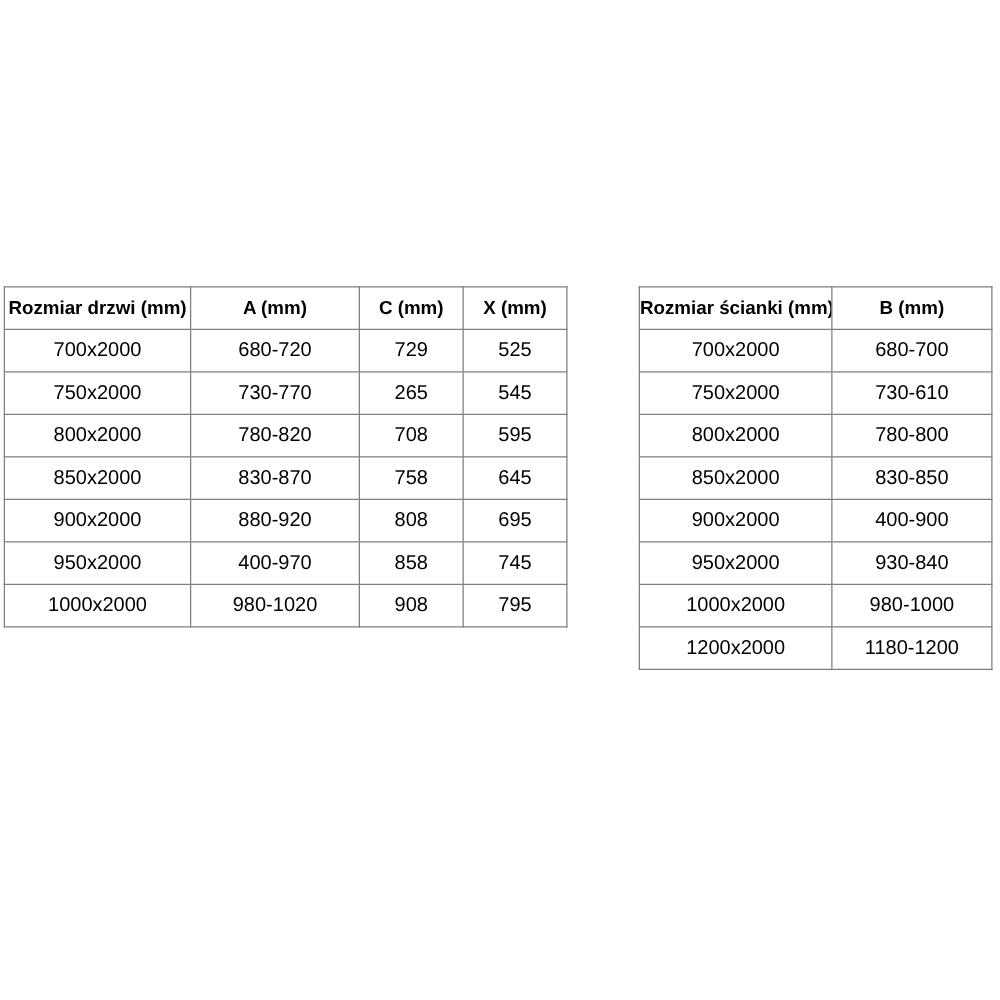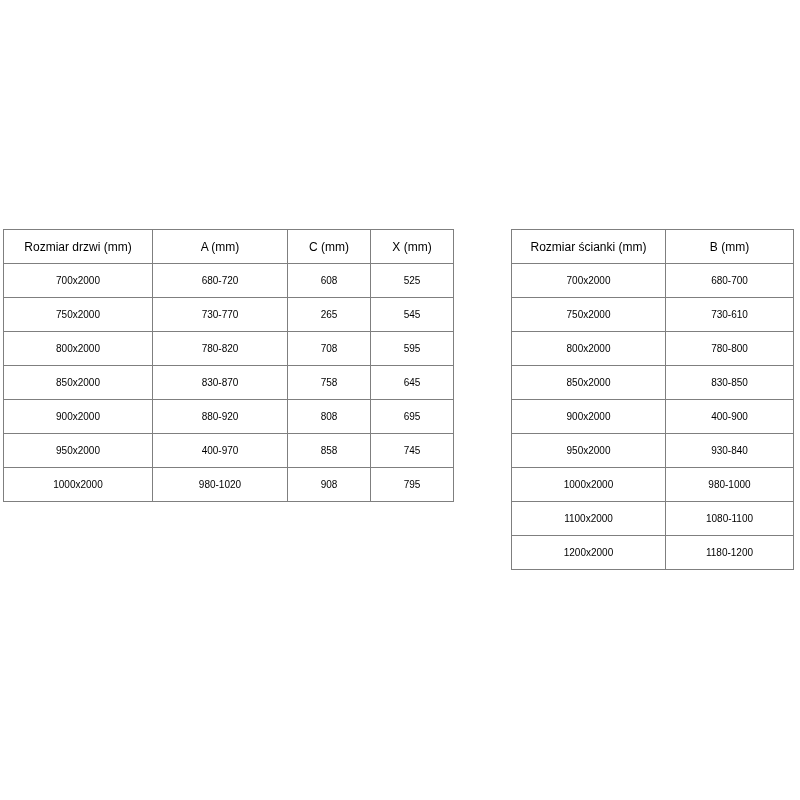--- a/index.html
+++ b/index.html
@@ -28,26 +28,26 @@
   table.dim-table td {
     border: 1px solid #7f7f7f;
     text-align: center;
     vertical-align: middle;
     padding: 0;
     height: 33px;
     overflow: hidden;
     white-space: nowrap;
   }
   table.dim-table th {
-    font-weight: normal;
-    font-size: 12px;
+    font-weight: bold;
+    font-size: 15px;
   }
   table.dim-table td {
     font-weight: normal;
-    font-size: 10px;
+    font-size: 16px;
   }
   table.door-table {
     left: 3px;
     top: 229px;
     width: 450px;
   }
   table.wall-table {
     left: 511px;
     top: 229px;
     width: 282px;
@@ -70,21 +70,21 @@
           <th>Rozmiar drzwi (mm)</th>
           <th>A (mm)</th>
           <th>C (mm)</th>
           <th>X (mm)</th>
         </tr>
       </thead>
       <tbody>
         <tr>
           <td>700x2000</td>
           <td>680-720</td>
-          <td>608</td>
+          <td>729</td>
           <td>525</td>
         </tr>
         <tr>
           <td>750x2000</td>
           <td>730-770</td>
           <td>265</td>
           <td>545</td>
         </tr>
         <tr>
           <td>800x2000</td>
@@ -153,23 +153,19 @@
         </tr>
         <tr>
           <td>950x2000</td>
           <td>930-840</td>
         </tr>
         <tr>
           <td>1000x2000</td>
           <td>980-1000</td>
         </tr>
         <tr>
-          <td>1100x2000</td>
-          <td>1080-1100</td>
-        </tr>
-        <tr>
           <td>1200x2000</td>
           <td>1180-1200</td>
         </tr>
       </tbody>
     </table>
 
 </div>
 
 </body></html>

